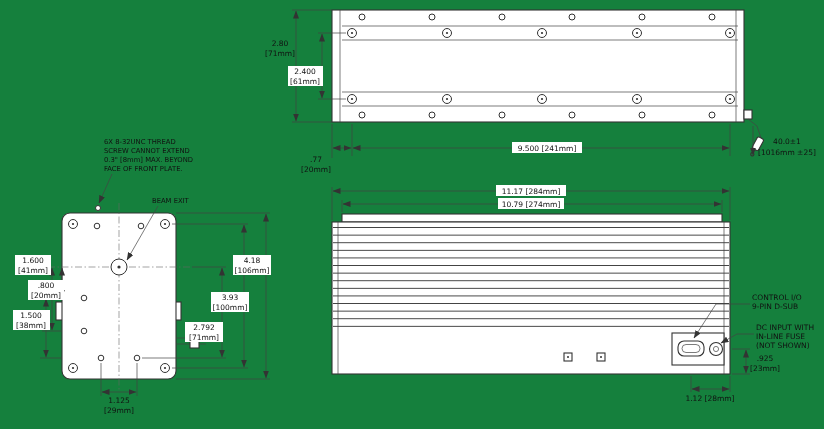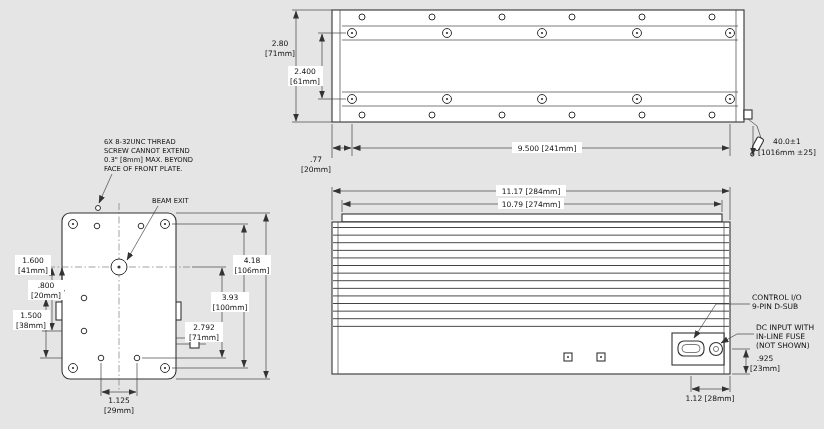--- a/index.html
+++ b/index.html
@@ -1,16 +1,16 @@
 <!DOCTYPE html>
 <html><head>
 <meta charset="utf-8">
 <style>
   html,body{margin:0;padding:0;background:#fff;}
-  .stage{position:relative;width:824px;height:429px;background:#e5e5e5;overflow:hidden;
+  .stage{position:relative;width:824px;height:429px;background:#15803d;overflow:hidden;
          font-family:"DejaVu Sans", sans-serif;}
   svg{position:absolute;left:0;top:0;}
   .ln{stroke:#333;fill:#fff;stroke-width:1.1;}
   .lnn{stroke:#333;fill:none;stroke-width:1.1;}
   .thin{stroke:#444;fill:none;stroke-width:.7;}
   .dim{stroke:#444;fill:none;stroke-width:.7;}
   .cl{stroke:#666;fill:none;stroke-width:.6;stroke-dasharray:7 2.5 1.5 2.5;}
   text{font:7.5px "DejaVu Sans", sans-serif;fill:#111;}
   .note-txt{font-size:6.8px;}
   .mid{text-anchor:middle;}

